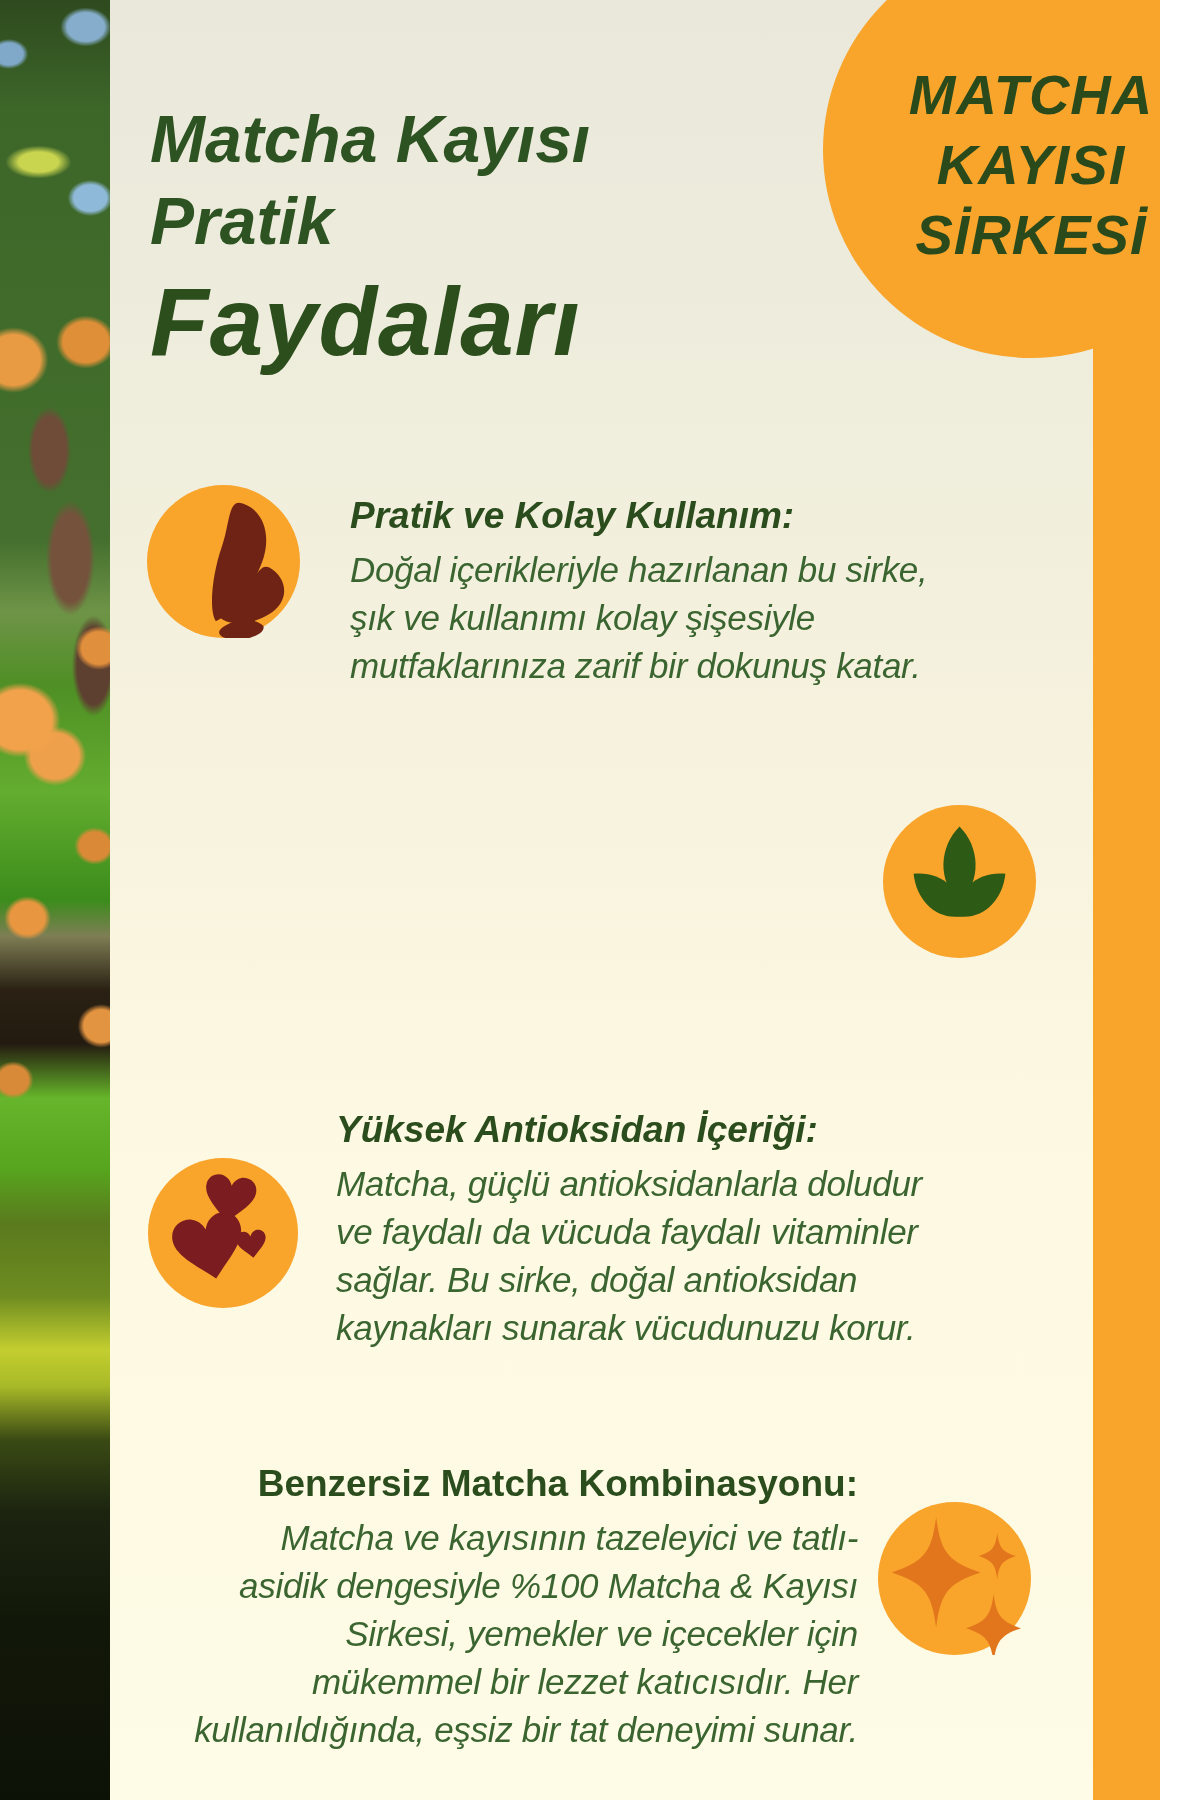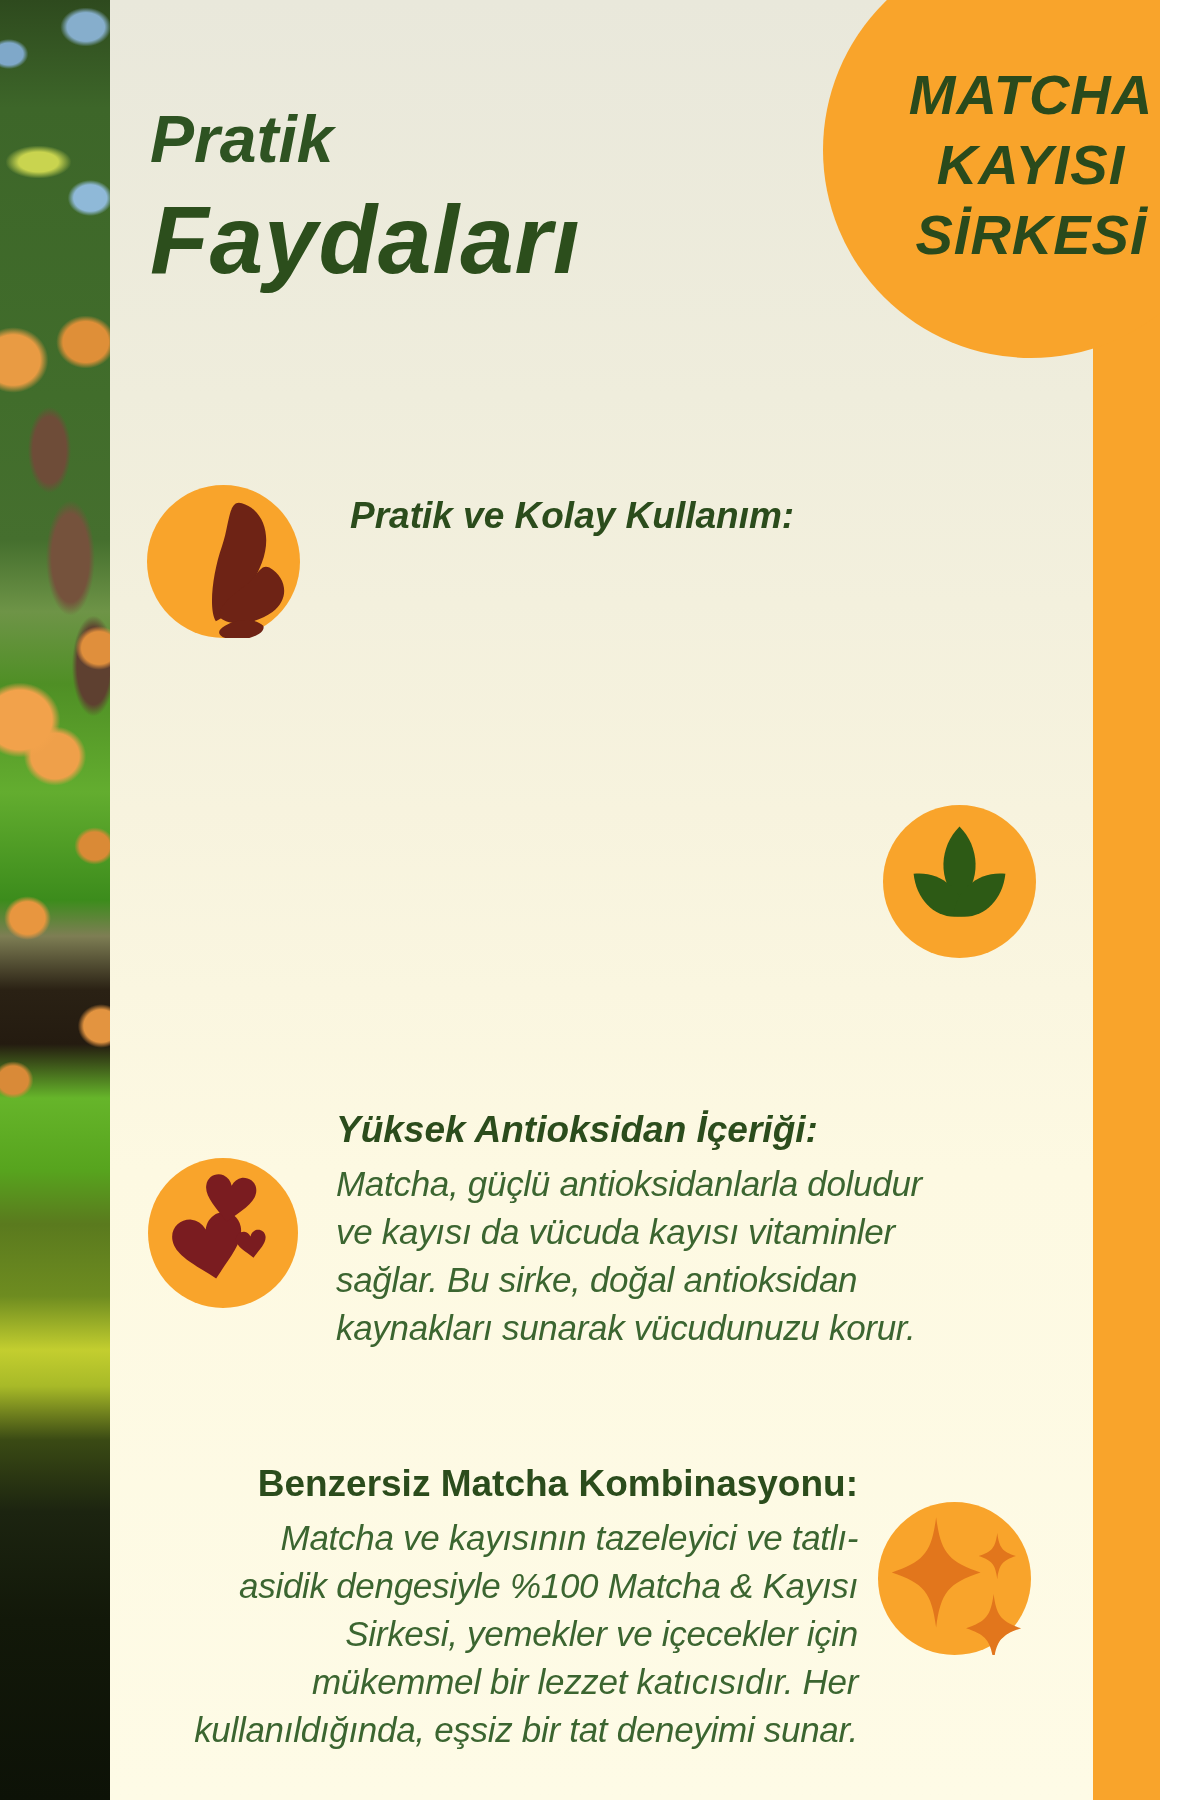--- a/index.html
+++ b/index.html
@@ -93,35 +93,39 @@
 
   <div class="badge-circle">
     <div class="badge-text">
       <div class="badge-line">MATCHA</div>
       <div class="badge-line">KAYISI</div>
       <div class="badge-line">SİRKESİ</div>
     </div>
   </div>
 
   <div class="title">
+    <div class="title-line">Matcha Kayısı</div>
     <div class="title-line">Pratik</div>
     <div class="title-emphasis">Faydaları</div>
   </div>
 
   <div class="icon-circle" id="icon1">
     <svg viewBox="0 0 100 100" xmlns="http://www.w3.org/2000/svg" aria-hidden="true">
       <g fill="#6E2315">
         <path d="M62 12 C76 16 82 33 75 51 C69 67 55 85 45 89 C40 81 43 57 49 40 C54 26 53 9 62 12 Z"></path>
         <path d="M80 54 C92 61 93 75 82 83 C71 91 55 93 48 87 C45 80 56 72 65 65 C72 60 74 51 80 54 Z"></path>
         <path d="M51 92 C59 87 71 87 76 92 C78 97 66 102 56 101 C47 100 44 96 51 92 Z"></path>
       </g>
     </svg>
   </div>
   <div class="section align-left" id="section-practical">
     <div class="heading">Pratik ve Kolay Kullanım:</div>
+    <div class="body">Doğal içerikleriyle hazırlanan bu sirke,
+şık ve kullanımı kolay şişesiyle
+mutfaklarınıza zarif bir dokunuş katar.</div>
   </div>
 
   <div class="icon-circle" id="icon2">
     <svg viewBox="0 0 100 100" xmlns="http://www.w3.org/2000/svg" aria-hidden="true">
       <g fill="#2D5A15">
         <path d="M50 14 C63 27 65 49 50 64 C35 49 37 27 50 14 Z"></path>
         <path d="M20 45 C37 43 52 55 54 72 C37 77 22 64 20 45 Z"></path>
         <path d="M80 45 C63 43 48 55 46 72 C63 77 78 64 80 45 Z"></path>
       </g>
     </svg>
@@ -132,21 +136,21 @@
       <g fill="#7A1C20">
         <path transform="translate(14,44) rotate(-12) scale(1.45)" d="M16 29 C8 21 0 15 0 8 C0 2 5 -1 10 0 C13 1 15 3 16 6 C17 3 19 1 22 0 C27 -1 32 2 32 8 C32 15 24 21 16 29 Z"></path>
         <path transform="translate(40,10) rotate(8) scale(1.05)" d="M16 29 C8 21 0 15 0 8 C0 2 5 -1 10 0 C13 1 15 3 16 6 C17 3 19 1 22 0 C27 -1 32 2 32 8 C32 15 24 21 16 29 Z"></path>
         <path transform="translate(58,50) rotate(-8) scale(0.62)" d="M16 29 C8 21 0 15 0 8 C0 2 5 -1 10 0 C13 1 15 3 16 6 C17 3 19 1 22 0 C27 -1 32 2 32 8 C32 15 24 21 16 29 Z"></path>
       </g>
     </svg>
   </div>
   <div class="section align-left" id="section-antioxidant">
     <div class="heading">Yüksek Antioksidan İçeriği:</div>
     <div class="body">Matcha, güçlü antioksidanlarla doludur
-ve kayısı da vücuda kayısı vitaminler
+ve faydalı da vücuda faydalı vitaminler
 sağlar. Bu sirke, doğal antioksidan
 kaynakları sunarak vücudunuzu korur.</div>
   </div>
 
   <div class="section align-right" id="section-flavor">
     <div class="heading upright">Benzersiz Matcha Kombinasyonu:</div>
     <div class="body">Matcha ve kayısının tazeleyici ve tatlı-
 asidik dengesiyle %100 Matcha &amp; Kayısı
 Sirkesi, yemekler ve içecekler için
 mükemmel bir lezzet katıcısıdır. Her

